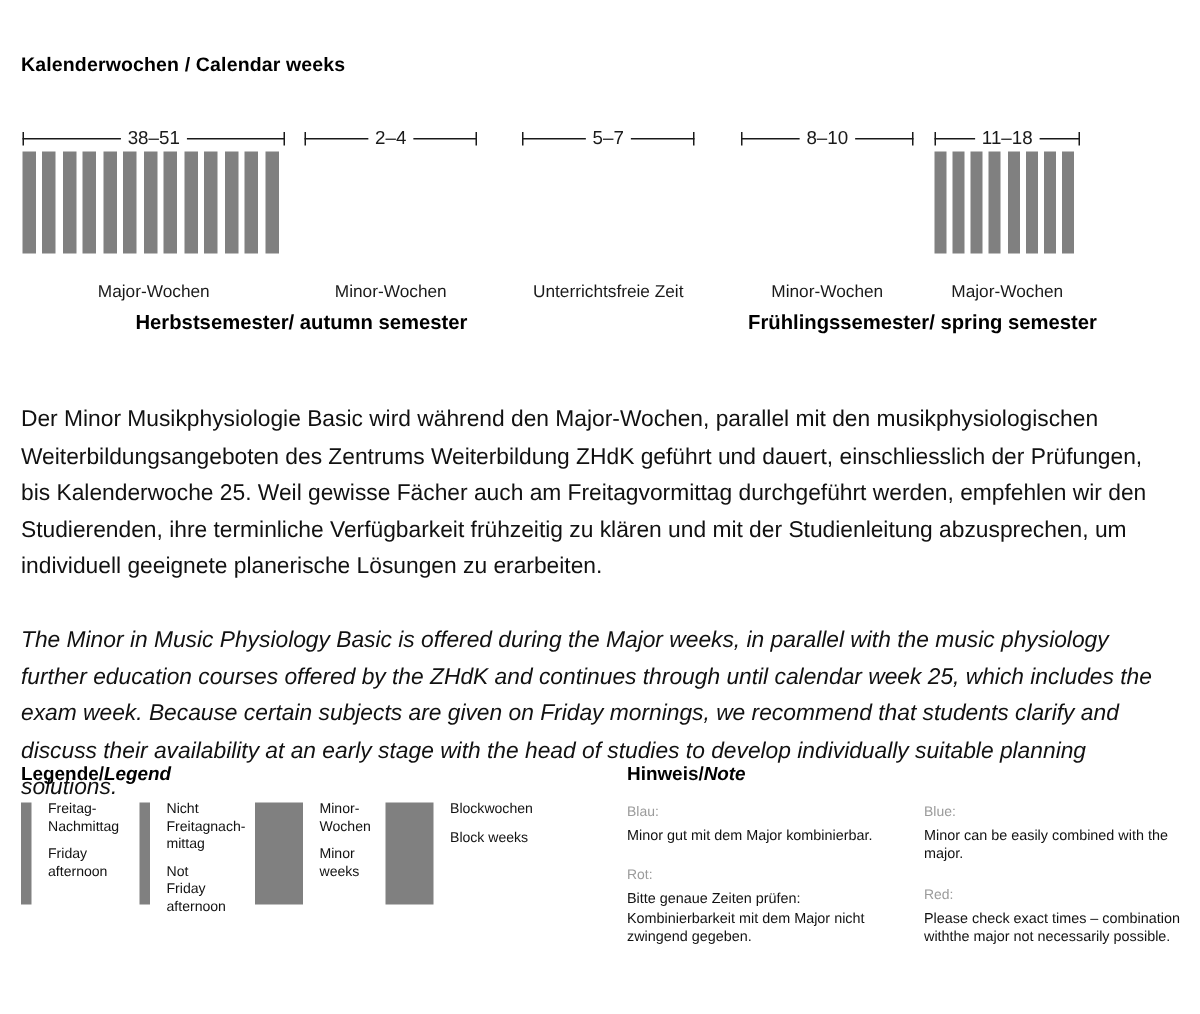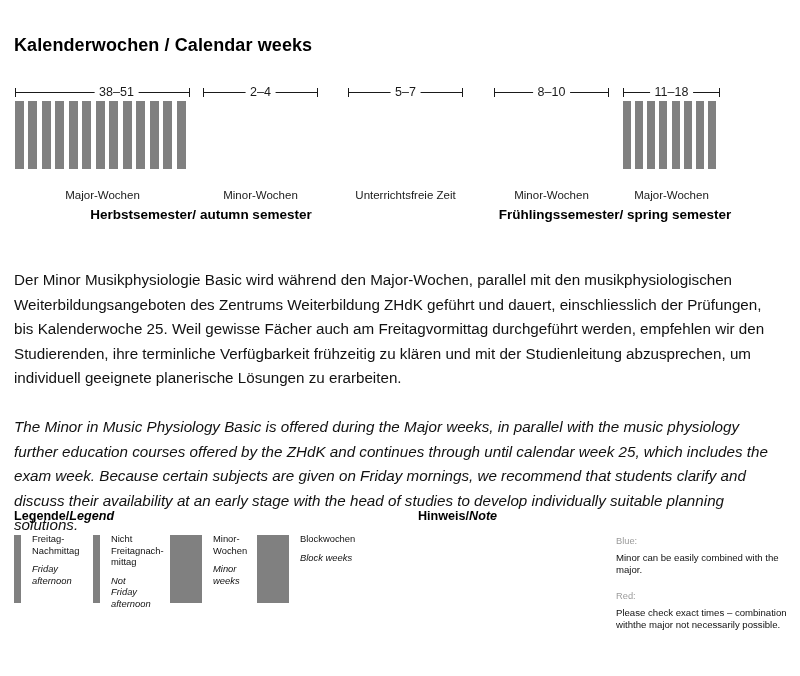--- a/index.html
+++ b/index.html
@@ -13,21 +13,21 @@
     position: relative;
     overflow: hidden;
     -webkit-font-smoothing: antialiased;
   }
 
   .page { position: relative; width: 800px; height: 676px; }
 
   
   .section-title {
     position: absolute;
-    font-size: 18px;
+    font-size: 13px;
     font-weight: bold;
     letter-spacing: 0.1px;
     white-space: nowrap;
   }
 
   
   #calendar-diagram { position: absolute; left: 0; top: 80px; width: 800px; height: 150px; }
 
   .kw-segment { position: absolute; top: 0; }
 
@@ -122,21 +122,21 @@
     background: #808080;
   }
   .legend-text {
     position: absolute;
     top: -2px;
     font-size: 9.4px;
     line-height: 11.6px;
     color: #111111;
   }
   .legend-de { font-style: normal; }
-  .legend-en { font-style: italic; margin-top: 7px; }
+  .legend-en { margin-top: 7px; }
 
   .note-cols { position: relative; }
   .note-col { position: absolute; top: 0; }
   .note-key {
     font-size: 9.3px;
     line-height: 12px;
     color: #9b9b9b;
     margin: 0 0 5px 0;
   }
   .note-val {
@@ -150,21 +150,21 @@
 </head>
 <body>
 
 <div class="page">
 
   <div class="section-title" style="left:14px; top:35px;">Kalenderwochen / Calendar weeks</div>
 
   <div id="calendar-diagram">
       <div class="kw-segment" style="left: 15px; width: 175px;">
         <div class="bracket" style="left: 0px; width: 175px;"></div>
-        <div class="bracket-label" style="left: 87.5px; margin-left: 14px;">38–51</div>
+        <div class="bracket-label" style="left: 87.5px;">38–51</div>
         <div class="bars" style="left: 0px; width: 175px;">
           <div class="bar" style="left: 0px; width: 9px; background: rgb(128, 128, 128);"></div>
           <div class="bar" style="left: 13px; width: 9px; background: rgb(128, 128, 128);"></div>
           <div class="bar" style="left: 27px; width: 9px; background: rgb(128, 128, 128);"></div>
           <div class="bar" style="left: 40px; width: 9px; background: rgb(128, 128, 128);"></div>
           <div class="bar" style="left: 54px; width: 9px; background: rgb(128, 128, 128);"></div>
           <div class="bar" style="left: 67px; width: 9px; background: rgb(128, 128, 128);"></div>
           <div class="bar" style="left: 81px; width: 9px; background: rgb(128, 128, 128);"></div>
           <div class="bar" style="left: 94px; width: 9px; background: rgb(128, 128, 128);"></div>
           <div class="bar" style="left: 108px; width: 9px; background: rgb(128, 128, 128);"></div>
@@ -256,20 +256,26 @@
           </div>
         </div>
       </div>
   </div>
 
   <div id="note-block">
     <div class="block-title">
       <span>Hinweis/</span><span class="it">Note</span>
     </div>
     <div class="note-cols" id="note-cols" style="height: 110px;">
+        <div class="note-col" style="left: 0px; width: 190px;">
+          <p class="note-key">Blau:</p>
+          <p class="note-val">Minor gut mit dem Major kombinierbar.</p>
+          <p class="note-key">Rot:</p>
+          <p class="note-val">Bitte genaue Zeiten prüfen: Kombinierbarkeit mit dem Major nicht zwingend gegeben.</p>
+        </div>
         <div class="note-col" style="left: 198px; width: 180px;">
           <p class="note-key">Blue:</p>
           <p class="note-val it">Minor can be easily combined with the major.</p>
           <p class="note-key">Red:</p>
           <p class="note-val it">Please check exact times – combination withthe major not necessarily possible.</p>
         </div>
       </div>
   </div>
 
 </div>

